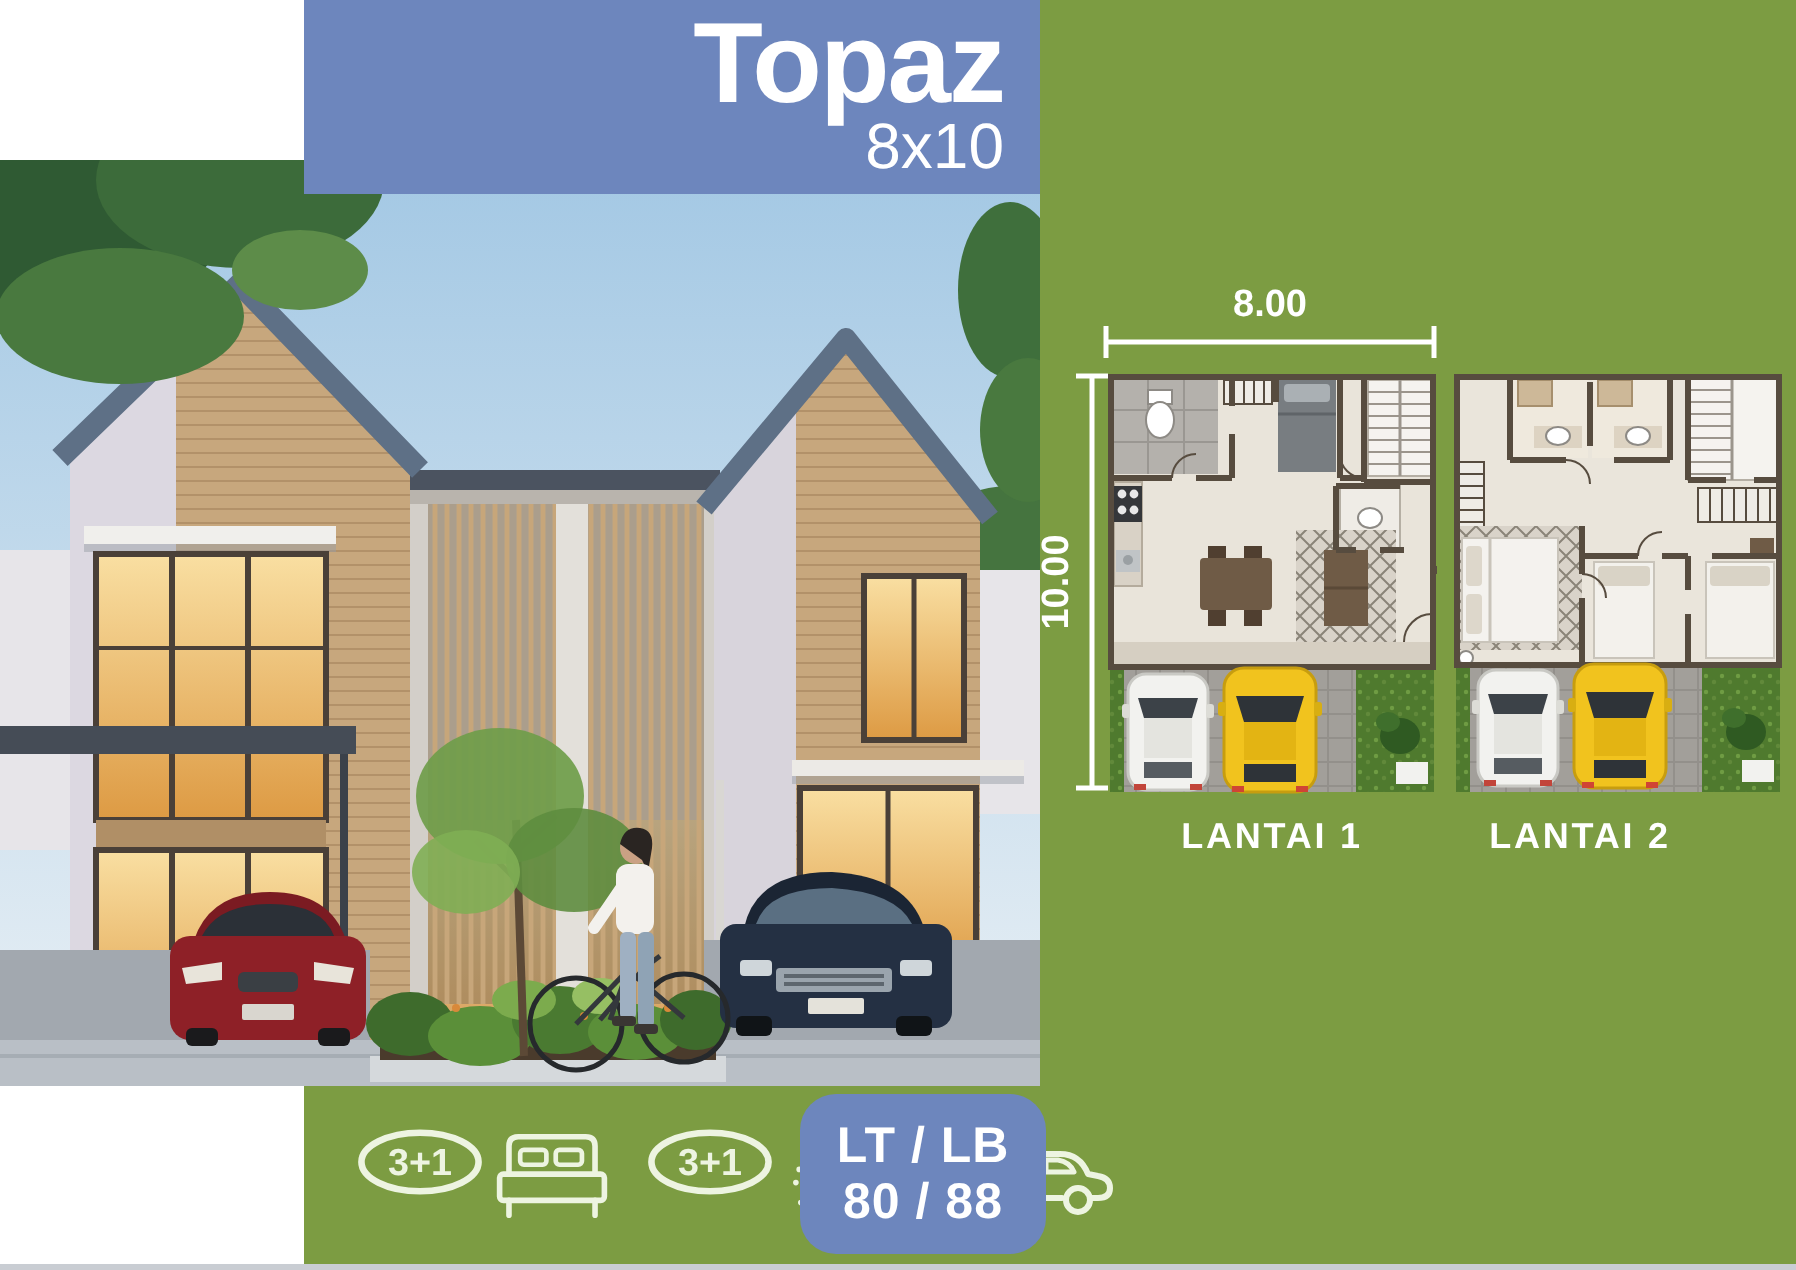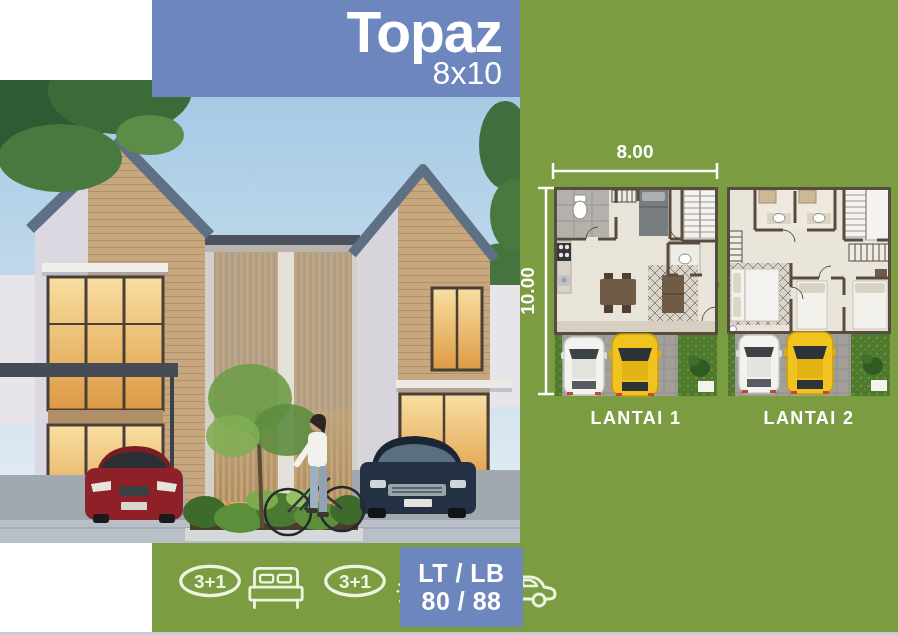--- a/index.html
+++ b/index.html
@@ -14,32 +14,32 @@
   
   .title-band{left:152px;top:0;width:368px;height:97px;background:#6d86bd;color:#fff;
               text-align:right;padding:0 18px 0 0;box-sizing:border-box;}
   .title-name{font-size:57px;font-weight:bold;line-height:1.0;margin-top:4px;letter-spacing:-1px;}
   .title-size{font-size:32px;font-weight:normal;line-height:1;margin-top:-4px;}
   
   .dim-svg{overflow:visible;}
   .dim-text{font-family:"Liberation Sans",sans-serif;font-size:19px;font-weight:bold;fill:#ffffff;}
   .plan-label{width:172px;top:408px;color:#fff;font-size:18px;font-weight:bold;
               letter-spacing:1.4px;text-align:center;}
-  .lantai1{left:550px;} .lantai2{left:723px;text-align:center;}
+  .lantai1{left:550px;} .lantai2{left:704px;text-align:center;}
   .plan{top:183px;width:172px;height:217px;}
   .plan1{left:550px;} .plan2{left:723px;}
   
   .icon-bar{left:152px;top:543px;width:371px;height:89px;background:#7c9c42;
             display:flex;align-items:center;}
   .icon-row{display:flex;gap:16px;align-items:flex-end;margin-left:24px;}
   .spec{display:flex;flex-direction:row;align-items:flex-start;gap:3px;}
   .badge-text{font-family:"Liberation Sans",sans-serif;font-weight:bold;font-size:20px;fill:#edf4e1;}
   .ltlb-box{left:400px;top:547px;width:123px;height:80px;background:#6d86bd;color:#fff;
             display:flex;flex-direction:column;justify-content:center;align-items:center;
-            font-size:25px;font-weight:bold;line-height:1.12;letter-spacing:.5px;}
+            font-size:25px;font-weight:bold;line-height:1.12;letter-spacing:.5px;border-radius:18px;}
   .bottom-strip{left:0;top:632px;width:898px;height:3px;background:#c9cdd3;}
 </style>
 </head>
 <body>
 
 <div class="poster">
 
   <svg class="abs photo" viewBox="0 0 520 463">
     <defs>
       <linearGradient id="ph-sky" x1="0" y1="0" x2="0" y2="1">

